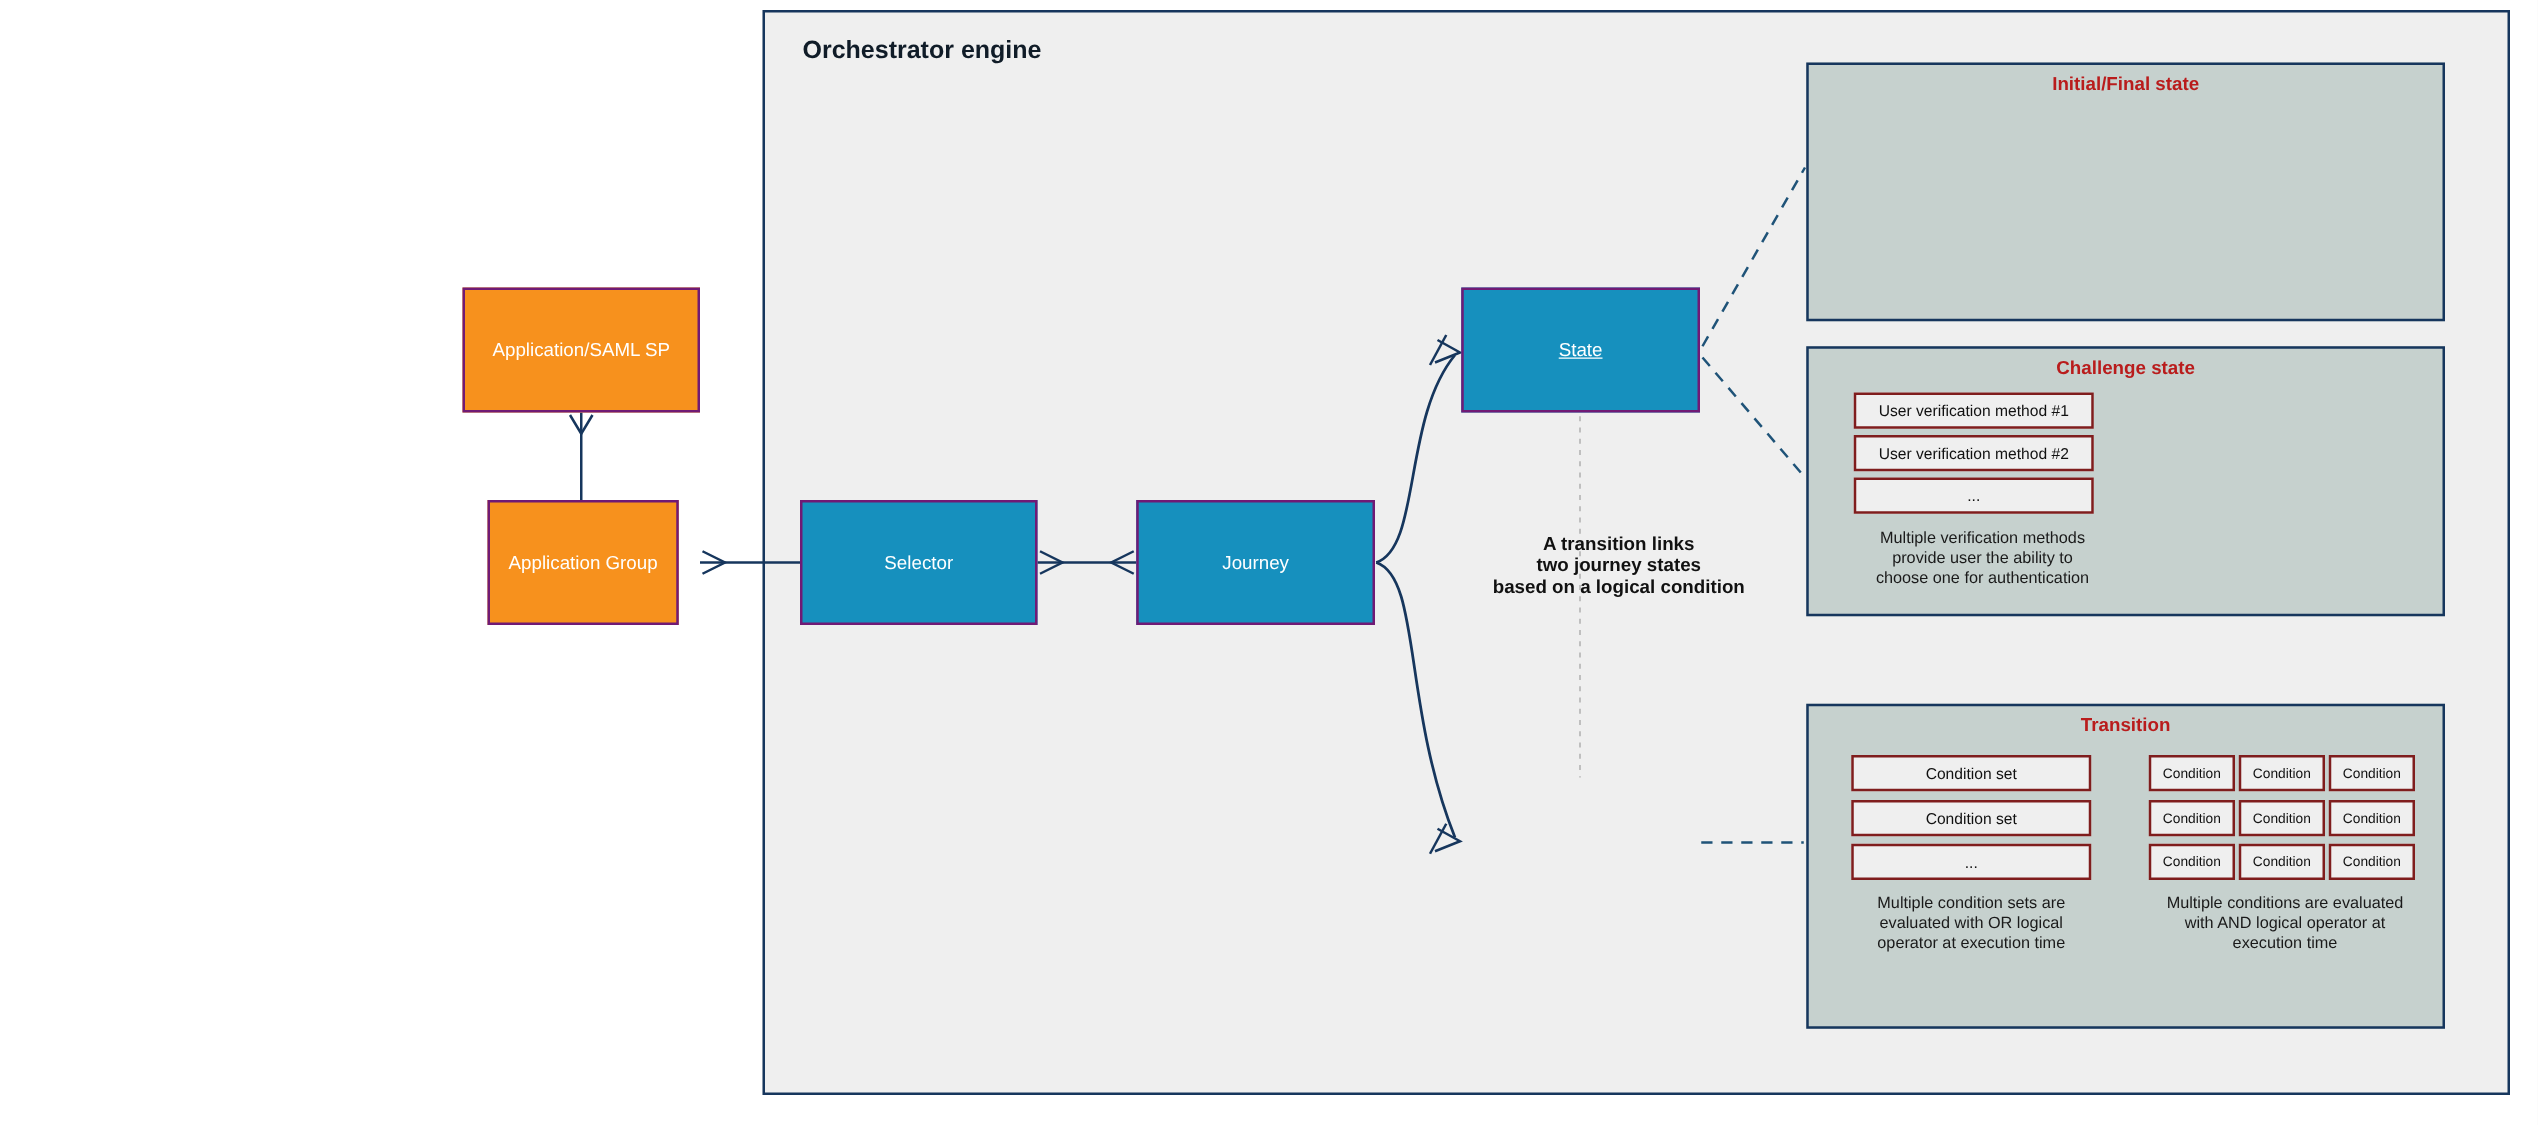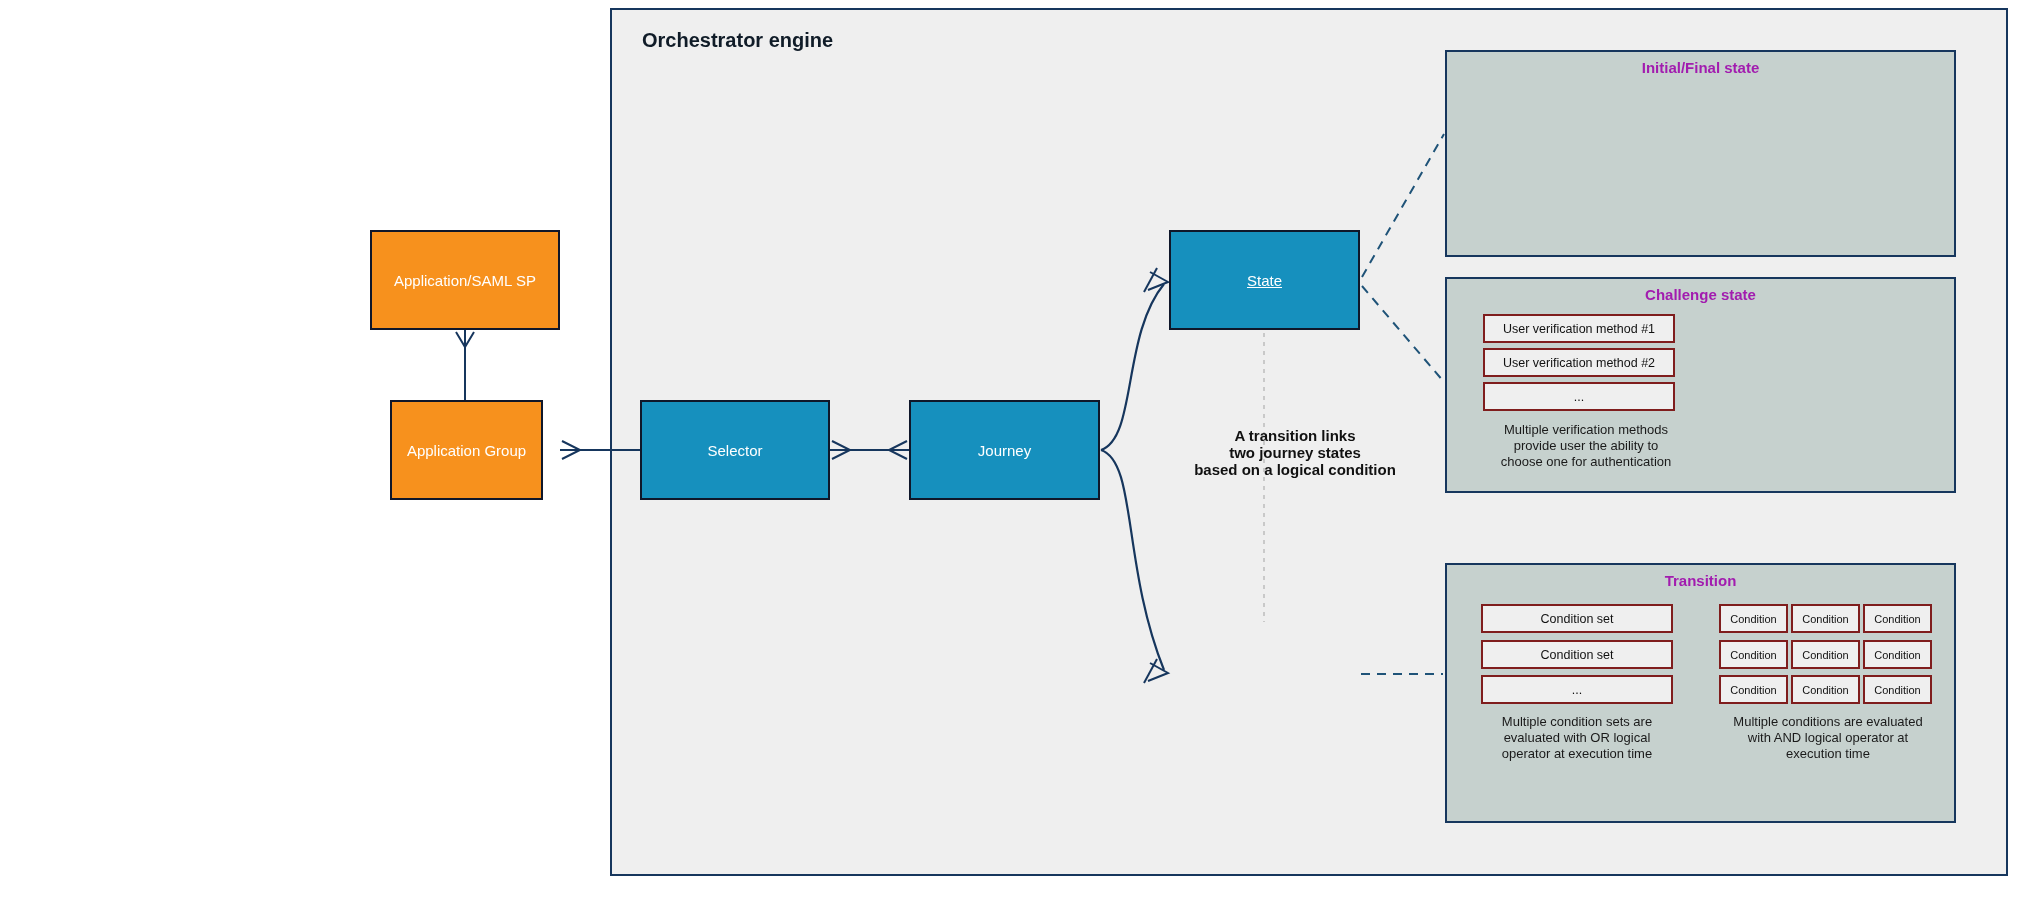--- a/index.html
+++ b/index.html
@@ -11,21 +11,21 @@
   
   #engine{
     left:610px;top:8px;width:1398px;height:868px;
     background:#EFEFEF;border:2px solid #16365D;box-sizing:border-box;
   }
   #engine-title{
     left:642px;top:29px;font-size:20px;font-weight:bold;color:#101C28;white-space:nowrap;
   }
   
   .node{
-    border:2px solid #0f172a;box-sizing:border-box;
+    border:2px solid #701a75;box-sizing:border-box;
     display:flex;align-items:center;justify-content:center;
     color:#ffffff;font-size:15px;text-align:center;z-index:3;
   }
   .node.orange{background:#F7911D;}
   .node.blue{background:#1690BE;}
   #node-app-saml{left:370px;top:230px;width:190px;height:100px;}
   #node-app-group{left:370px;top:400px;width:153px;height:100px;margin-left:20px;}
   #node-selector{left:640px;top:400px;width:190px;height:100px;}
   #node-journey{left:909px;top:400px;width:191px;height:100px;}
   #node-state{left:1169px;top:230px;width:191px;height:100px;text-decoration:underline;}
@@ -37,21 +37,21 @@
   }
   
   .panel{
     background:#C6D1CE;border:2px solid #16365D;box-sizing:border-box;z-index:2;
   }
   #panel-initial-final{left:1445px;top:50px;width:511px;height:207px;}
   #panel-challenge{left:1445px;top:277px;width:511px;height:216px;}
   #panel-transition{left:1445px;top:563px;width:511px;height:260px;}
   .panel-title{
     position:absolute;left:0;right:0;text-align:center;
-    font-size:15px;font-weight:bold;color:#a21caf;
+    font-size:15px;font-weight:bold;color:#b91c1c;
   }
   
   .state-circle{
     position:absolute;width:96px;height:96px;border-radius:50%;
     border:2.5px solid #1D7D1F;box-sizing:border-box;
     display:flex;align-items:center;justify-content:center;
     font-size:12.5px;font-weight:bold;color:#000;text-align:center;
   }
   #circle-start{left:1493px;top:106px;background:#F9C001;}
   #circle-authenticated{left:1656px;top:106px;background:#2BC5A4;}

